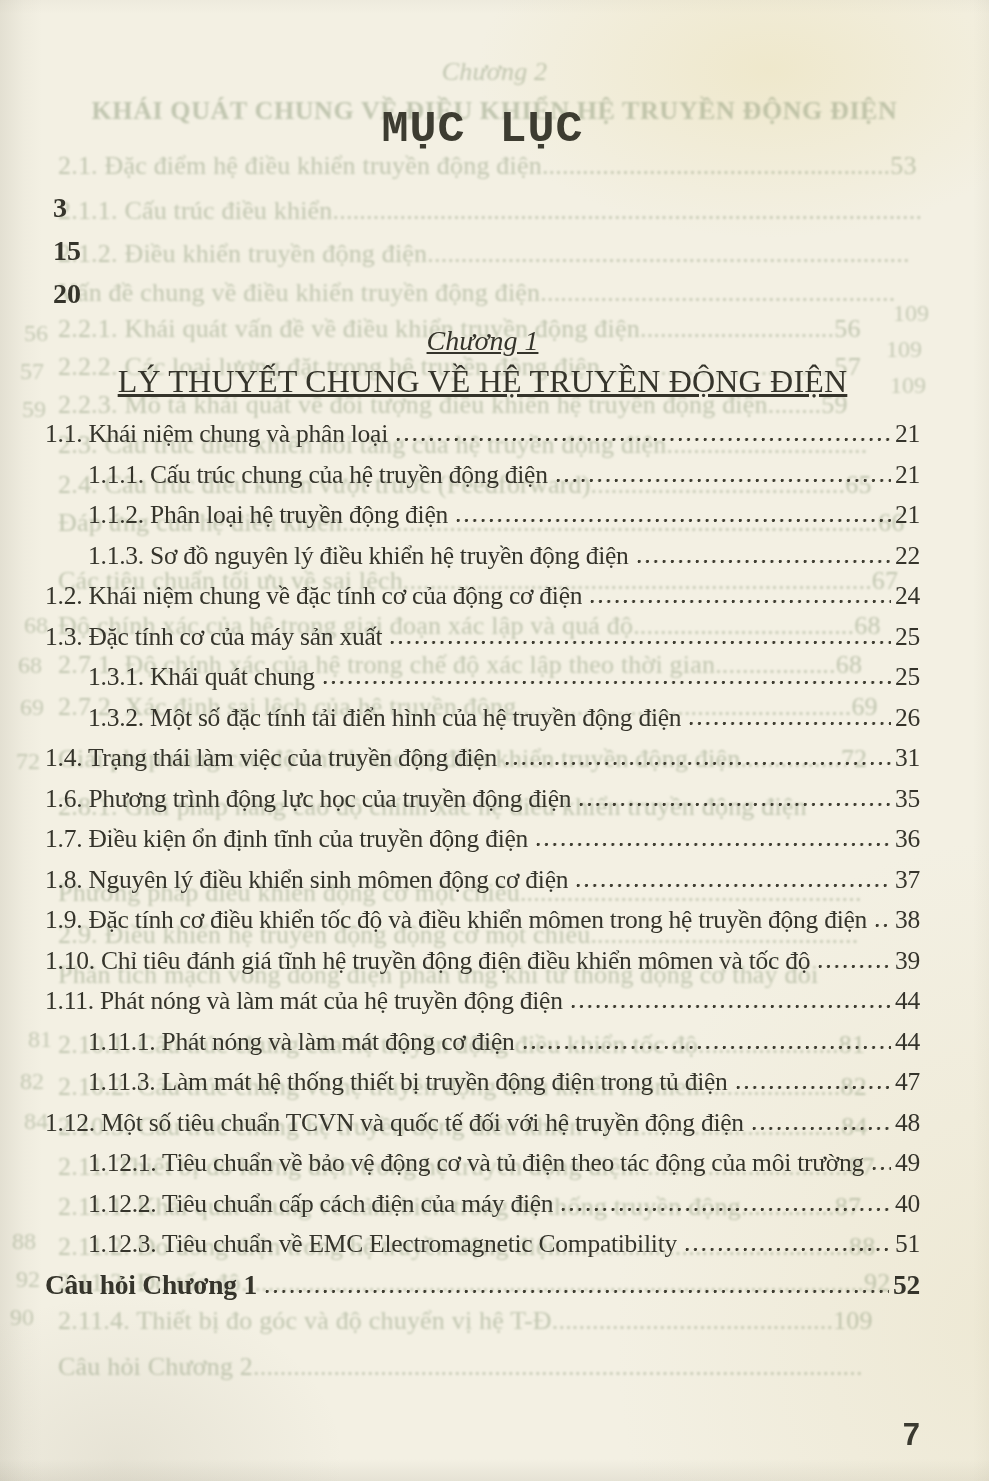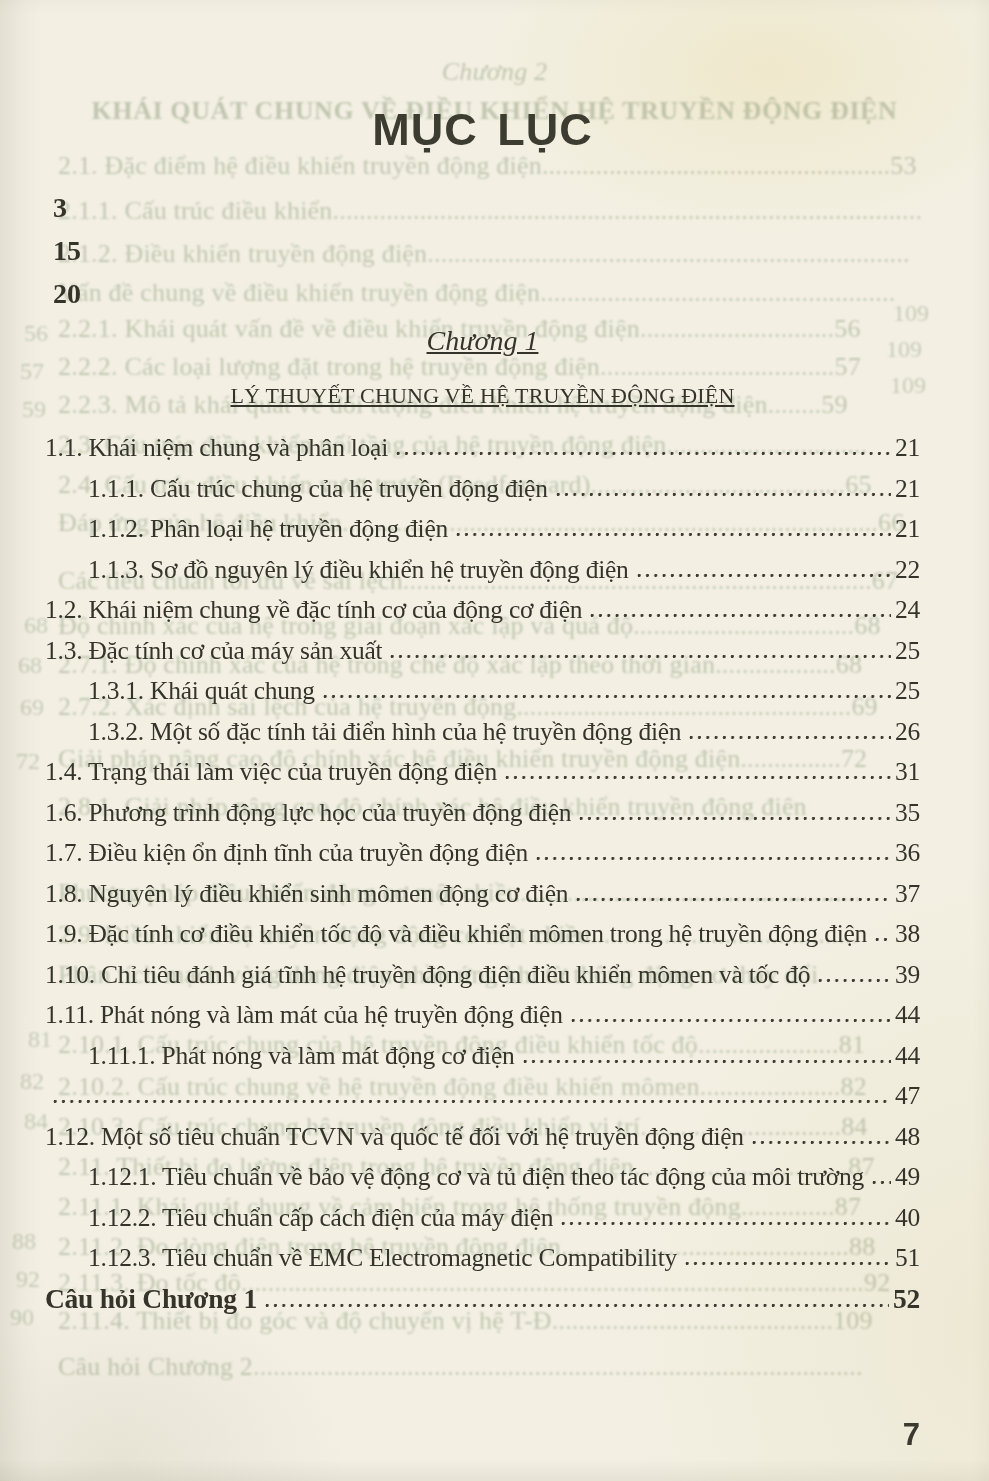--- a/index.html
+++ b/index.html
@@ -30,29 +30,29 @@
   .ghost-line.center{left:0;right:0;text-align:center;}
   .ghost-line.bold{font-weight:bold;letter-spacing:.6px;}
   .ghost-line.italic{font-style:italic;}
   .ghost-num{
     position:absolute;font-size:24px;color:#7d8d6b;opacity:.38;filter:blur(1.3px);
   }
   
   .content{position:absolute;left:45px;right:69px;top:0;}
   .title{
     margin:104px 0 0;text-align:center;
-    font-family:Liberation Sans, sans-serif;font-weight:bold;
+    font-family:Liberation Mono, monospace;font-weight:bold;
     font-size:45px;line-height:52px;letter-spacing:1px;word-spacing:6px;
     color:#3d3c31;
   }
   .front-list{margin-top:30px;}
   .front-list .row{height:43px;line-height:43px;font-size:28px;font-weight:bold;flex-direction:column;}
   .chapter-head{margin-top:10px;text-align:center;text-decoration:underline;}
   .kicker{font-style:italic;font-size:28px;line-height:32px;}
-  .chap-title{font-size:22px;line-height:35px;margin-top:21px;letter-spacing:.2px;}
+  .chap-title{font-size:32px;line-height:35px;margin-top:7px;letter-spacing:.2px;}
   .toc-list{margin-top:15px;}
   .toc-list .row{height:40.5px;line-height:40.5px;font-size:25.5px;letter-spacing:-0.25px;}
   .row{display:flex;align-items:baseline;white-space:nowrap;}
   .row .label{flex:0 1 auto;min-width:0;overflow:hidden;}
   .row.lvl1 .label{padding-left:43px;}
   .row.bold{font-weight:bold;font-size:27.5px;}
   .leader{
     flex:1 1 0;min-width:6px;height:5px;margin:0 4px -2px 8px;align-self:baseline;
     background:radial-gradient(circle at 2.1px 2.4px, #3e3c30 1.35px, rgba(0,0,0,0) 1.75px);
     background-size:8.3px 5px;background-repeat:repeat-x;
@@ -220,20 +220,21 @@
           <span class="label">1.11. Phát nóng và làm mát của hệ truyền động điện</span>
           <span class="leader"></span>
           <span class="pagenum">44</span>
         </div>
         <div class="row lvl1">
           <span class="label">1.11.1. Phát nóng và làm mát động cơ điện</span>
           <span class="leader"></span>
           <span class="pagenum">44</span>
         </div>
         <div class="row lvl1">
+          <span class="label">1.11.3. Làm mát hệ thống thiết bị truyền động điện trong tủ điện</span>
           <span class="leader"></span>
           <span class="pagenum">47</span>
         </div>
         <div class="row">
           <span class="label">1.12. Một số tiêu chuẩn TCVN và quốc tế đối với hệ truyền động điện</span>
           <span class="leader"></span>
           <span class="pagenum">48</span>
         </div>
         <div class="row lvl1">
           <span class="label">1.12.1. Tiêu chuẩn về bảo vệ động cơ và tủ điện theo tác động của môi trường</span>

